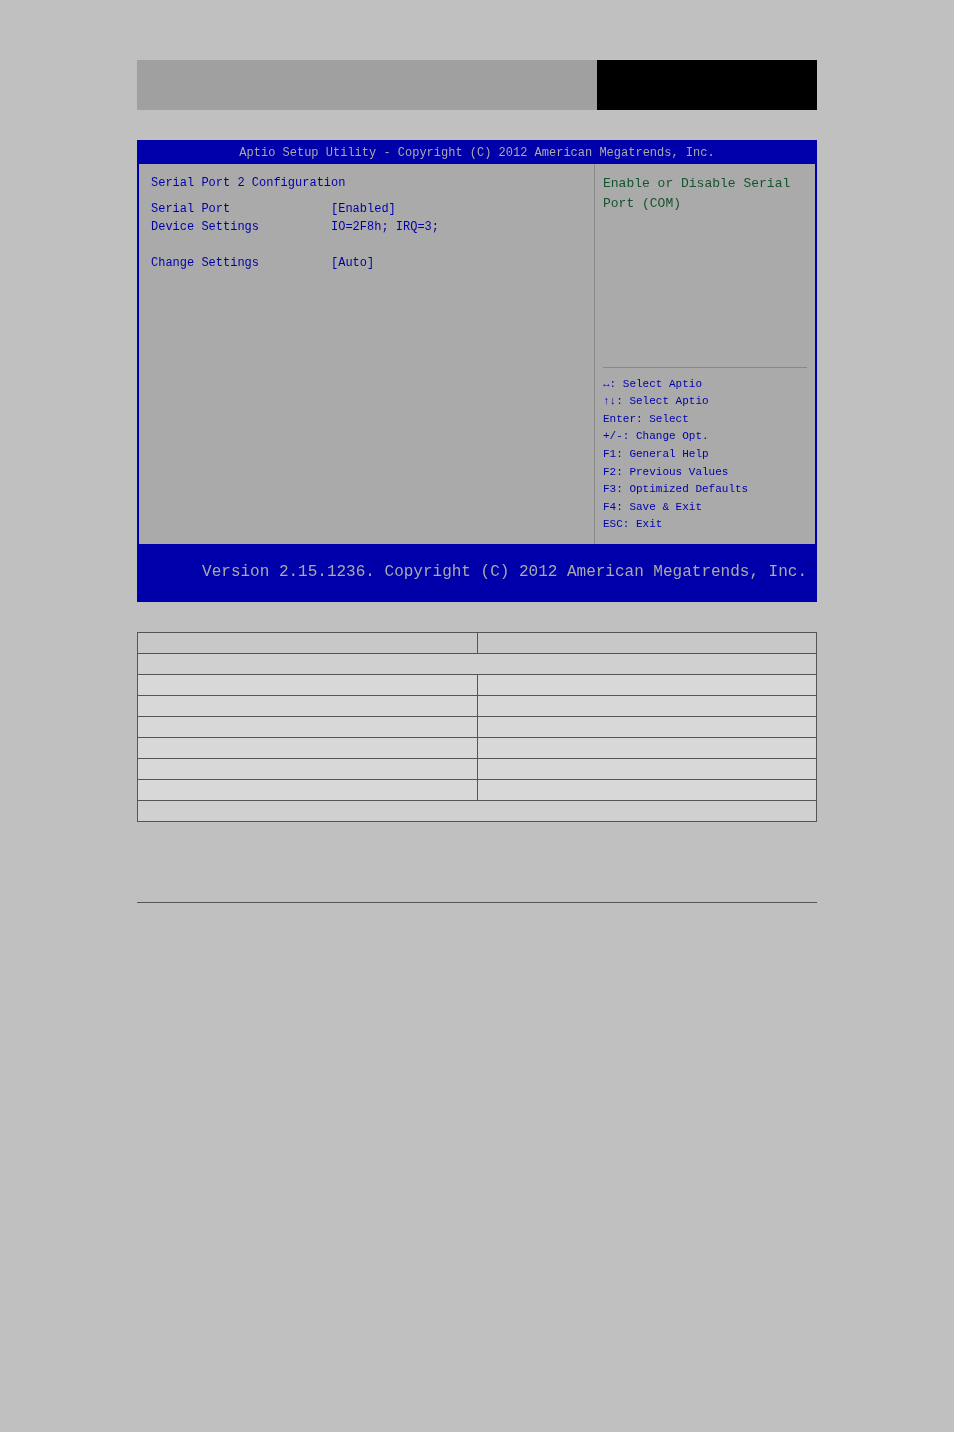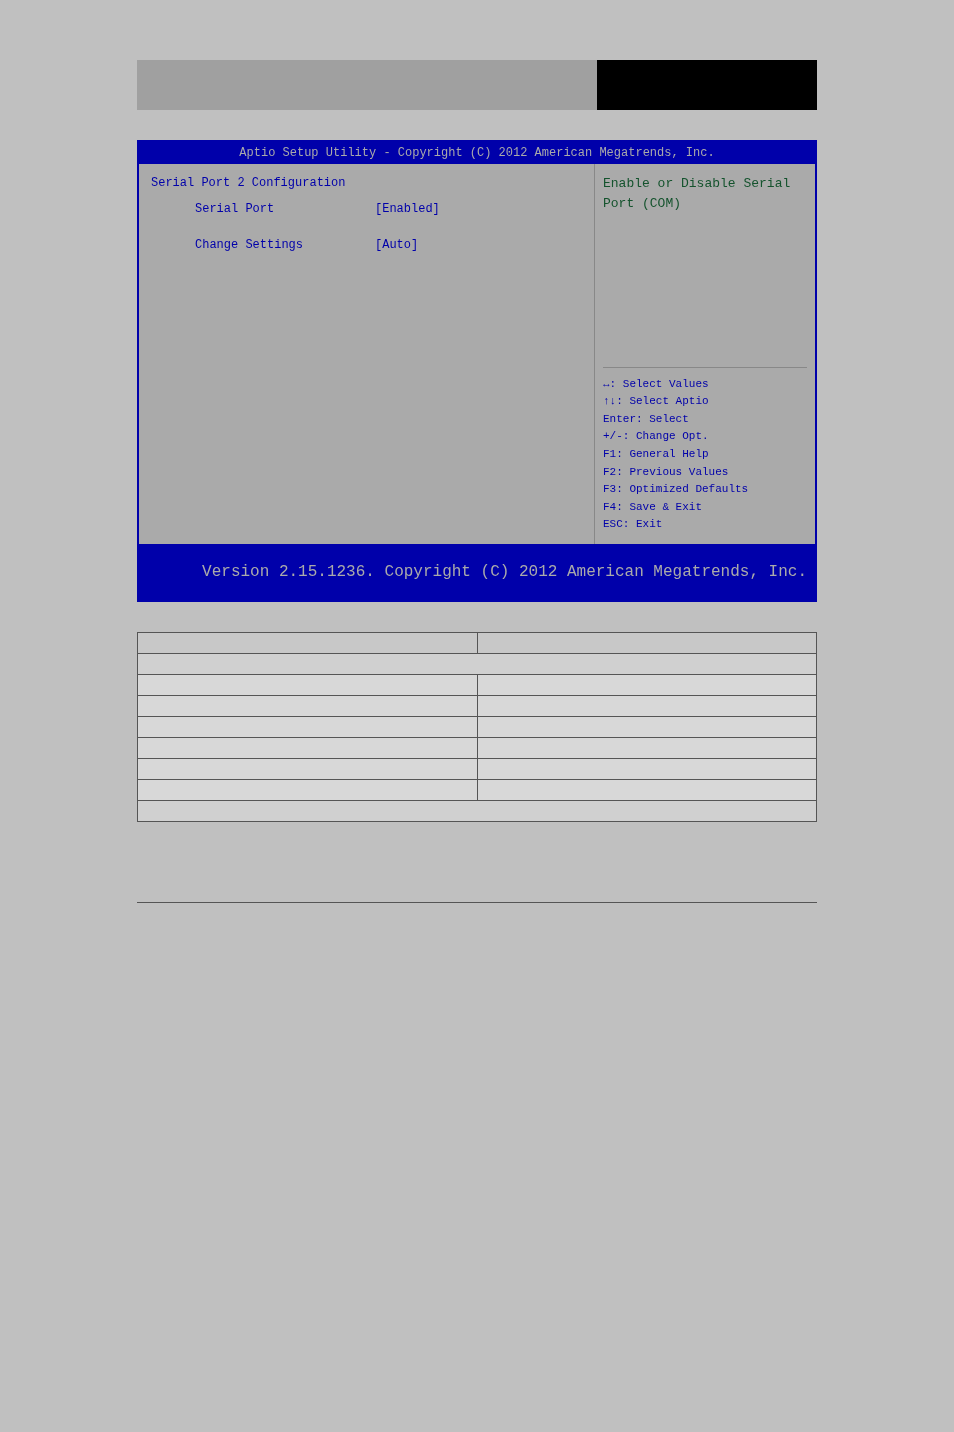--- a/index.html
+++ b/index.html
@@ -80,21 +80,20 @@
     .bios-section-title {
       color: #0000aa;
       font-size: 12px;
       font-family: 'Courier New', Courier, monospace;
       margin-bottom: 12px;
     }
 
     .bios-row {
       display: flex;
       margin-bottom: 4px;
-      margin-left: 44px;
     }
     .bios-label {
       color: #0000aa;
       font-size: 12px;
       font-family: 'Courier New', Courier, monospace;
       width: 180px;
       flex-shrink: 0;
     }
     .bios-value {
       color: #0000aa;
@@ -196,33 +195,37 @@
   <div class="bios-content">
 
     <div class="bios-left">
       <div class="bios-section-title">Serial Port 2 Configuration</div>
 
       <div class="bios-row">
         <div class="bios-label">Serial Port</div>
         <div class="bios-value">[Enabled]</div>
       </div>
       <div class="bios-row">
+        <div class="bios-label">Device Settings</div>
+        <div class="bios-value">IO=2F8h; IRQ=3;</div>
+      </div>
+      <div class="bios-row">
         <div class="bios-label">&nbsp;</div>
       </div>
       <div class="bios-row">
         <div class="bios-label">Change Settings</div>
         <div class="bios-value">[Auto]</div>
       </div>
     </div>
 
     <div class="bios-right">
       <div class="bios-help-text">Enable or Disable Serial Port (COM)</div>
       <hr class="bios-divider">
       <div class="bios-keys">
-        <div>↔: Select Values</div>
+        <div>↔: Select Aptio</div>
         <div>↑↓: Select Aptio</div>
         <div>Enter: Select</div>
         <div>+/-: Change Opt.</div>
         <div>F1: General Help</div>
         <div>F2: Previous Values</div>
         <div>F3: Optimized Defaults</div>
         <div>F4: Save &amp; Exit</div>
         <div>ESC: Exit</div>
       </div>
     </div>

